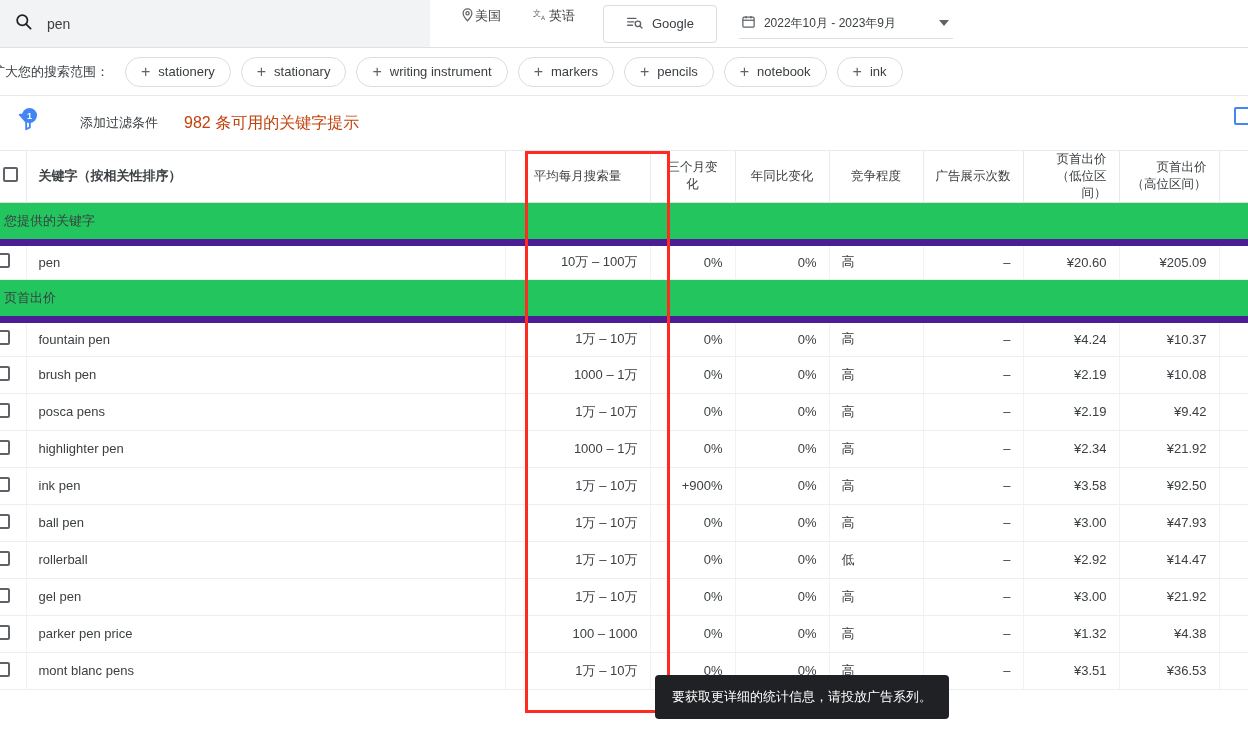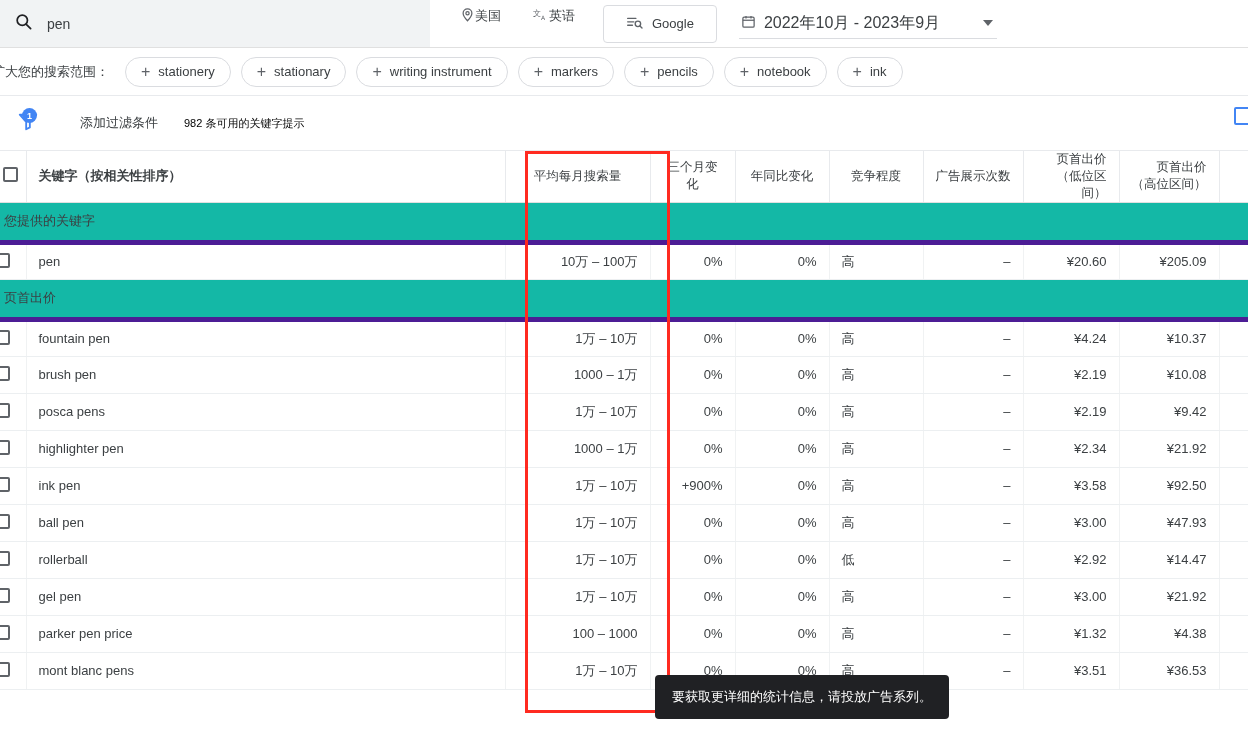--- a/index.html
+++ b/index.html
@@ -58,21 +58,21 @@
     gap: 9px;
     padding: 0 22px;
     font-size: 13px;
     margin-left: 12px;
   }
   .date-picker {
     display: flex;
     align-items: center;
     gap: 17px;
     margin-left: 22px;
-    font-size: 16px;
+    font-size: 12px;
     border-bottom: 1px solid #dadce0;
     height: 30px;
     padding: 0 4px 0 2px;
     min-width: 200px;
     justify-content: space-between;
   }
   .date-picker .dp-left { display: flex; align-items: center; gap: 8px; }
   .caret-down {
     width: 0; height: 0;
     border-left: 5px solid transparent;
@@ -158,22 +158,22 @@
     color: #3c4043;
     margin-left: 22px;
   }
   .filter-chip .xmark { font-size: 13px; color: #5f6368; }
   .add-filter {
     font-size: 13px;
     color: #3c4043;
     margin-left: 24px;
   }
   .avail-count {
-    font-size: 11px;
-    color: #000000;
+    font-size: 16px;
+    color: #c2410c;
     margin-left: 26px;
   }
   .right-edge-icon {
     position: absolute;
     right: 0; top: 8px;
     width: 14px; height: 34px;
     overflow: hidden;
   }
   .reicon-box {
     width: 22px; height: 18px;
@@ -221,23 +221,23 @@
 
   th.right, td.right { text-align: right; }
   th.center, td.center { text-align: center; }
   th.left, td.left { text-align: left; }
 
   th.two-line { line-height: 1.35; text-align: right; }
 
   .kw-head-label { font-weight: bold; font-size: 13px; }
 
   tr.section td {
-    background: #14b8a6;
+    background: #22c55e;
     height: 40px;
-    border-bottom: 5px solid #4c1d95;
+    border-bottom: 7px solid #4c1d95;
     border-right: 1px solid #eceff1;
   }
   .section-label {
     font-size: 13px;
     color: #3c4043;
     position: relative;
     left: -8px;
   }
 
   .chkbox {

